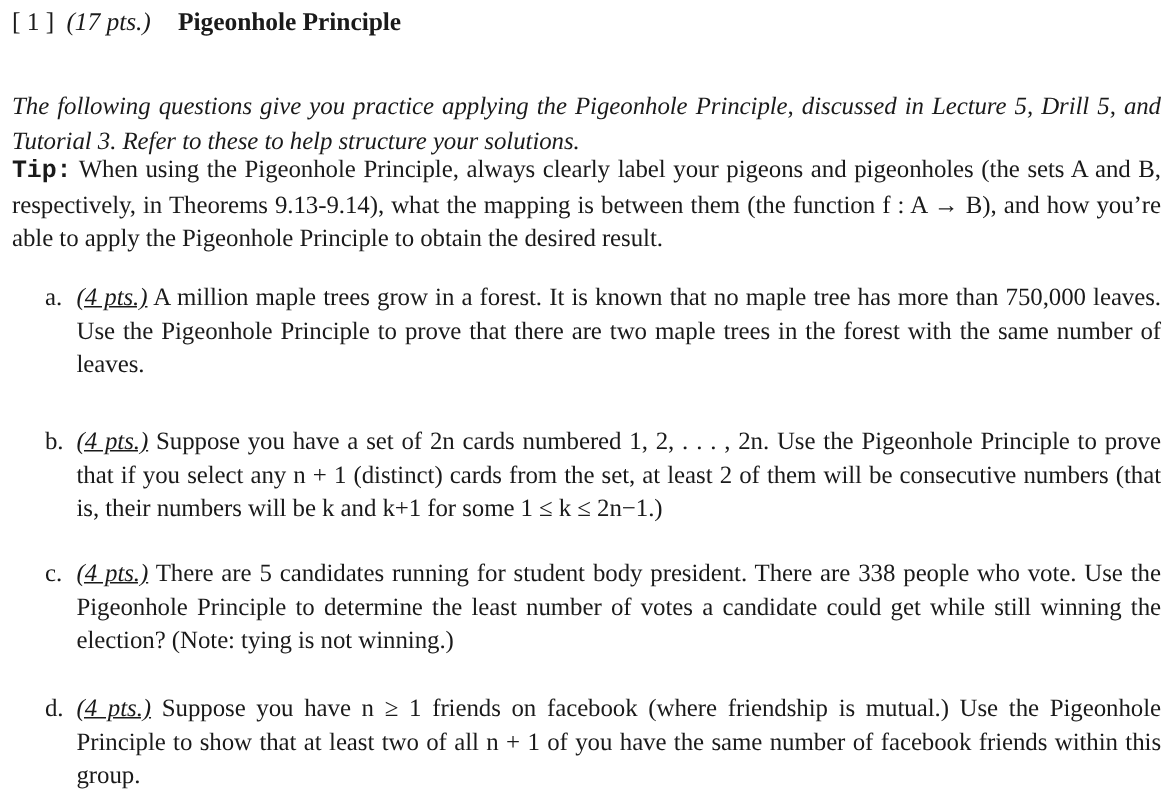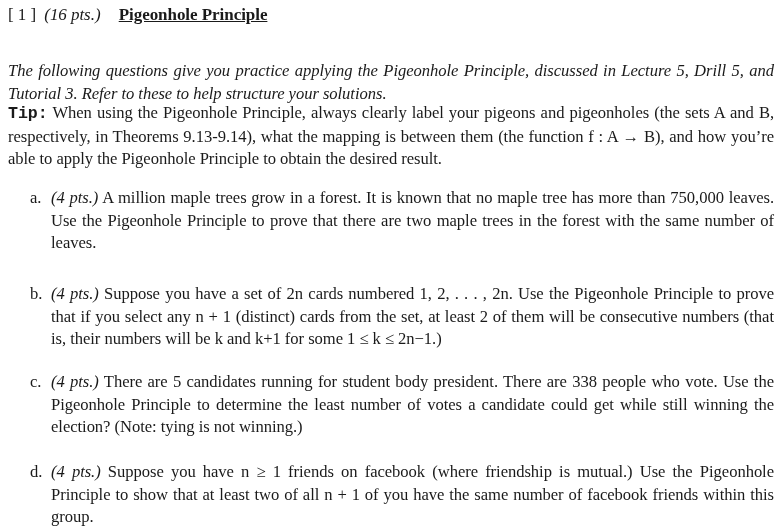--- a/index.html
+++ b/index.html
@@ -27,21 +27,21 @@
     }
     .header {
       position: absolute;
       top: 4px;
       left: 0;
       font-size: 17px;
       white-space: nowrap;
     }
     .header .num { }
     .header .pts { font-style: italic; margin-left: 4px; }
-    .header .title { font-weight: bold; margin-left: 14px; text-decoration: underline; }
+    .header .title { font-weight: bold; margin-left: 14px; }
     .intro {
       position: absolute;
       top: 60px;
       left: 0;
       width: 766px;
       text-align: justify;
       font-style: italic;
     }
     .tip {
       position: absolute;
@@ -59,34 +59,34 @@
     }
     .q .letter {
       position: absolute;
       left: 0;
       top: 0;
     }
     .q .body {
       margin-left: 21px;
       display: block;
     }
-    .q .qpts { font-style: italic; }
+    .q .qpts { font-style: italic; text-decoration: underline; }
     .q-a { top: 187px; }
     .q-b { top: 283px; }
     .q-c { top: 371px; }
     .q-d { top: 461px; }
   </style>
 </head>
 <body>
 
 <div class="page">
 
   <div class="header">
     <span class="num">[ 1 ]</span>
-    <span class="pts">(16 pts.)</span>
+    <span class="pts">(17 pts.)</span>
     <span class="title">Pigeonhole Principle</span>
   </div>
 
   <div class="intro">The following questions give you practice applying the Pigeonhole Principle, discussed in Lecture 5, Drill 5, and Tutorial 3. Refer to these to help structure your solutions.</div>
 
   <div class="tip">
     <span class="tip-label">Tip:</span><span> When using the Pigeonhole Principle, always clearly label your pigeons and pigeonholes (the sets A and B, respectively, in Theorems 9.13-9.14), what the mapping is between them (the function f : A → B), and how you’re able to apply the Pigeonhole Principle to obtain the desired result.</span>
   </div>
 
   <div class="q q-a">

